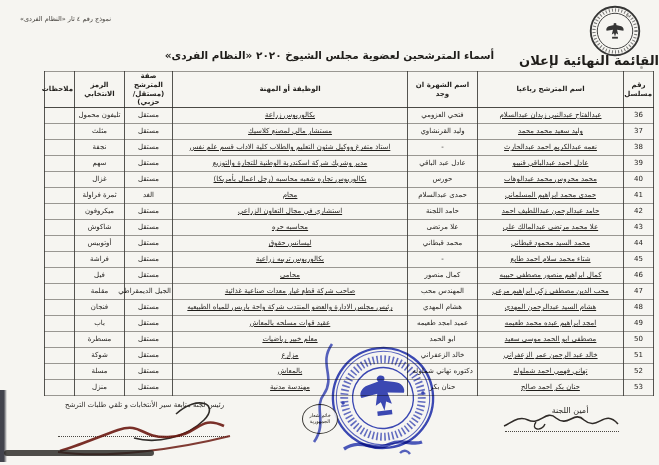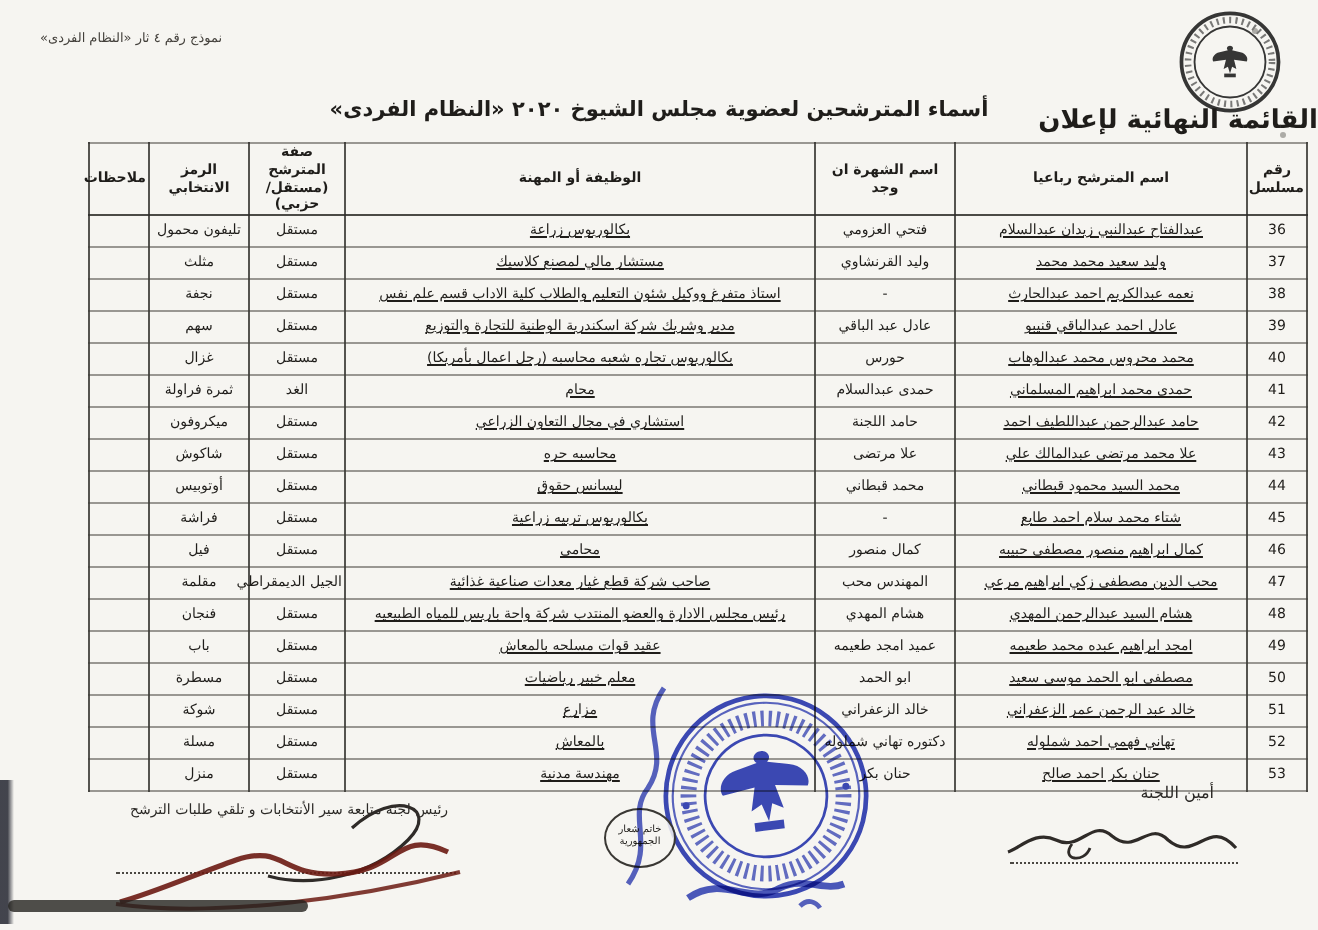--- a/index.html
+++ b/index.html
@@ -62,21 +62,21 @@
   .sig-left-label{
     position:absolute;top:401px;left:52px;width:185px;text-align:center;
     direction:rtl;font-size:7px;color:#2b2926;
   }
   .dotline-left{
     position:absolute;top:436px;left:58px;width:170px;
     border-bottom:1.5px dotted #4a4742;
   }
   .sig-left-ink{position:absolute;top:396px;left:48px;width:192px;height:64px;}
   .sig-right-label{
-    position:absolute;top:392px;left:533px;width:74px;text-align:right;
+    position:absolute;top:406px;left:533px;width:74px;text-align:center;
     direction:rtl;font-size:8px;color:#2b2926;
   }
   .dotline-right{
     position:absolute;top:431px;left:505px;width:114px;
     border-bottom:1.5px dotted #4a4742;
   }
   .sig-right-ink{position:absolute;top:400px;left:500px;width:126px;height:40px;}
 
   .stamp{position:absolute;top:344px;left:329px;width:108px;height:108px;
     mix-blend-mode:multiply;opacity:.93;transform:rotate(-7deg);}

